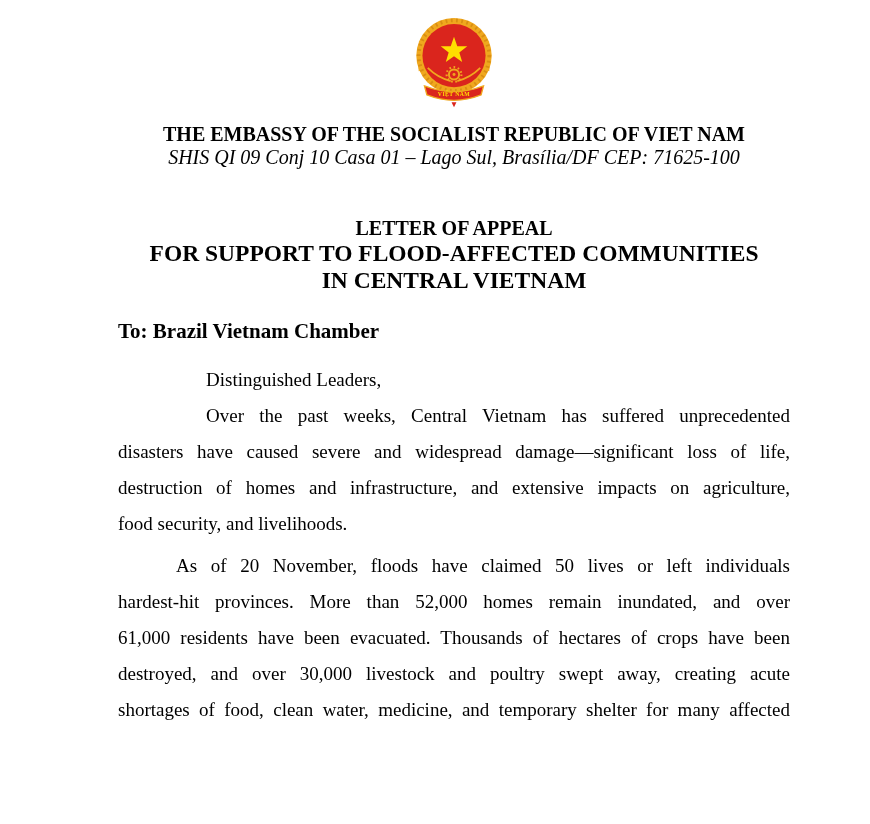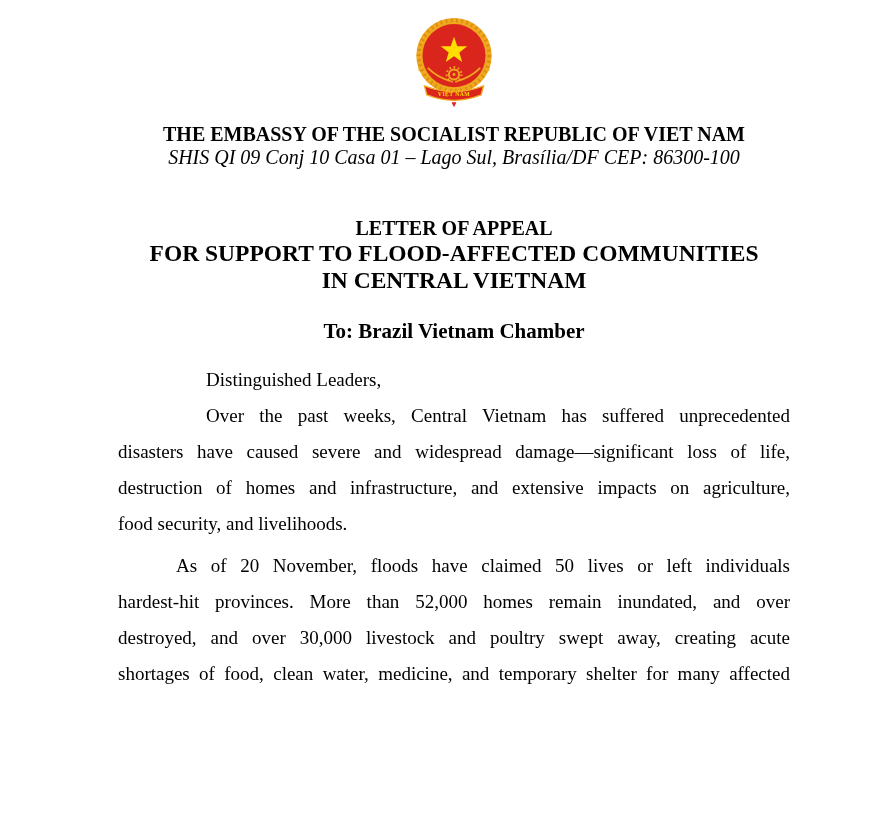--- a/index.html
+++ b/index.html
@@ -50,21 +50,20 @@
     line-height: 23px;
   }
   .main-title {
     text-align: center;
     font-weight: bold;
     font-size: 23.5px;
     line-height: 27px;
   }
   .recipient {
     margin-top: 25px;
-    text-align: center;
     font-weight: bold;
     font-size: 21px;
     line-height: 24px;
     font-family: Liberation Serif, serif;
   }
   .body-text {
     margin-top: 19px;
     font-size: 19px;
     line-height: 36px;
   }
@@ -112,21 +111,21 @@
 
         <g>
           <path d="M14,84 Q50,98 86,84 L83,95 Q50,108 17,95 Z" fill="#DA251D" stroke="#F0A81E" stroke-width="1.6"></path>
           <path d="M47,104 L50,110 L53,104 Z" fill="#DA251D"></path>
           <text x="50" y="96.5" text-anchor="middle" font-size="7" font-weight="bold" fill="#FFDE00" letter-spacing="0.5">VIỆT NAM</text>
         </g>
       </svg>
     </div>
 
     <div class="embassy-name">THE EMBASSY OF THE SOCIALIST REPUBLIC OF VIET NAM</div>
-    <div class="address-line">SHIS QI 09 Conj 10 Casa 01 – Lago Sul, Brasília/DF CEP: 86300-100</div>
+    <div class="address-line">SHIS QI 09 Conj 10 Casa 01 – Lago Sul, Brasília/DF CEP: 71625-100</div>
 
     <div class="kicker">LETTER OF APPEAL</div>
 
     <div class="main-title">
       <div>FOR SUPPORT TO FLOOD-AFFECTED COMMUNITIES</div>
       <div>IN CENTRAL VIETNAM</div>
     </div>
 
     <div class="recipient">To: Brazil Vietnam Chamber</div>
 
@@ -139,19 +138,20 @@
       <div class="para">
         <div class="line indent-lg">Over the past weeks, Central Vietnam has suffered unprecedented</div>
         <div class="line">disasters have caused severe and widespread damage—significant loss of life,</div>
         <div class="line">destruction of homes and infrastructure, and extensive impacts on agriculture,</div>
         <div class="line last">food security, and livelihoods.</div>
       </div>
 
       <div class="para spaced">
         <div class="line indent-md">As of 20 November, floods have claimed 50 lives or left individuals</div>
         <div class="line">hardest-hit provinces. More than 52,000 homes remain inundated, and over</div>
+        <div class="line">61,000 residents have been evacuated. Thousands of hectares of crops have been</div>
         <div class="line">destroyed, and over 30,000 livestock and poultry swept away, creating acute</div>
         <div class="line">shortages of food, clean water, medicine, and temporary shelter for many affected</div>
       </div>
 
     </div>
   </div>
 </div>
 
 </body></html>

